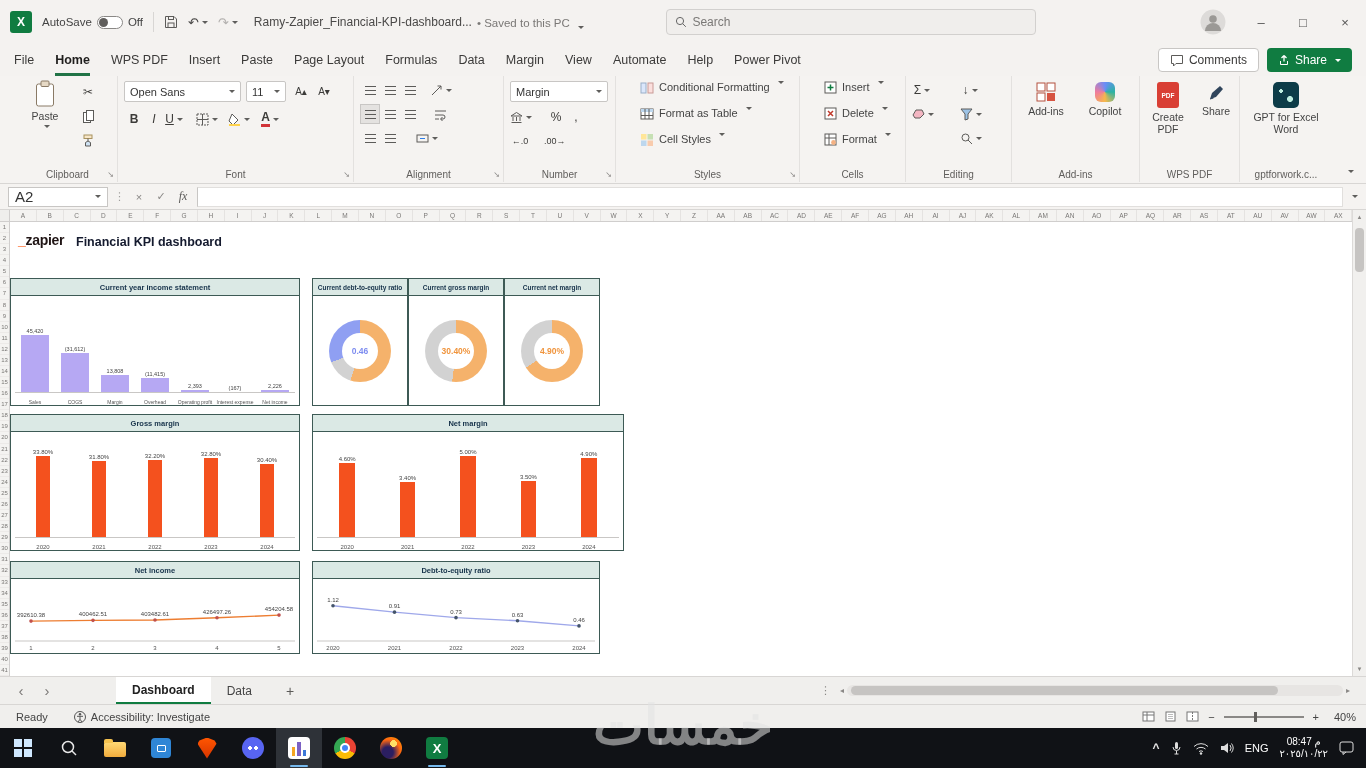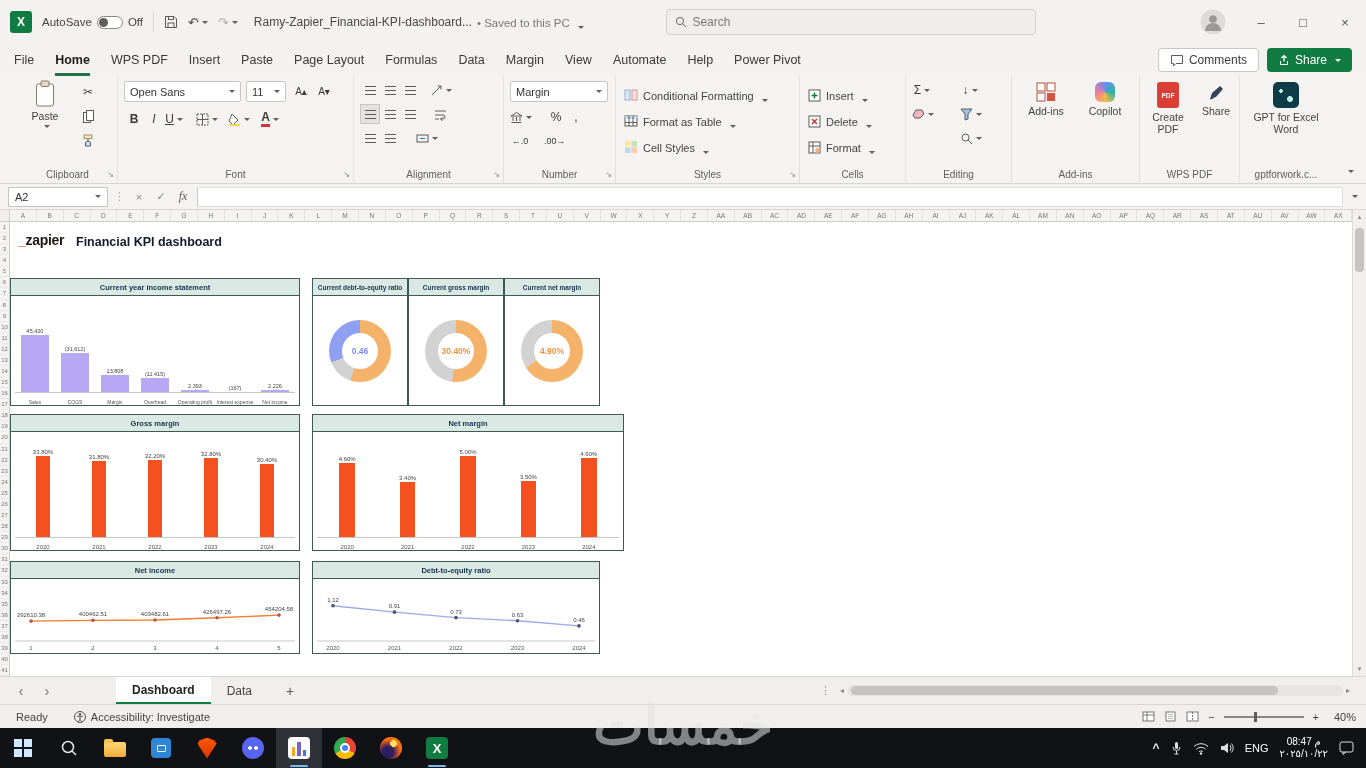--- a/index.html
+++ b/index.html
@@ -40,30 +40,30 @@
 .launcher{position:absolute;right:3px;bottom:3px;font-size:8px;color:#8a8886}
 .bigbtn{position:absolute;display:flex;flex-direction:column;align-items:center;justify-content:flex-start;gap:3px;font-size:10.5px;color:#444;text-align:center}
 .bigbtn .bl{line-height:1.15}
 .sbtn{position:absolute;min-width:20px;height:20px;display:flex;align-items:center;justify-content:center;font-size:12px;color:#3c3b39}
 .sbtn.bold{font-weight:bold}
 .sbtn.italic{font-style:italic}
 .sbtn.underline span{text-decoration:underline}
 .fc{font-weight:bold;border-bottom:3px solid #d13438;line-height:1.05}
 .combo{position:absolute;height:21px;background:#fff;border:1px solid #c8c6c4;border-radius:2px;display:flex;align-items:center;justify-content:space-between;padding:0 5px;font-size:11px;color:#333}
 .lns{display:inline-block;width:11px;height:9px;background:repeating-linear-gradient(to bottom,#5c5b59 0 1.3px,transparent 1.3px 3.8px)}
-.stylerow{position:absolute;left:8px;display:flex;align-items:flex-end;gap:5px;font-size:11px;color:#444;height:21px;white-space:nowrap}
+.stylerow{position:absolute;left:24px;display:flex;align-items:flex-start;gap:5px;font-size:11px;color:#444;height:21px;white-space:nowrap}
 .txticon{font-size:9px;color:#3c3b39;letter-spacing:0}
 .pdf-icon{width:22px;height:26px;background:#d93f35;color:#fff;font-size:6.5px;font-weight:bold;display:flex;align-items:center;justify-content:center;border-radius:3px}
 .copilot-icon{width:20px;height:20px;border-radius:6px;background:conic-gradient(#6a8df8,#2bb3a3,#f7b84b,#ef7b9d,#6a8df8)}
 .addins-big{width:20px;height:20px}
 .gpt-icon{width:26px;height:26px;border-radius:5px;background:radial-gradient(circle 2px at 8px 9px,#bfeee0 95%,transparent),radial-gradient(circle 3px at 17px 17px,#bfeee0 95%,transparent),#0d3c48}
 .ribbon-collapse{position:absolute;right:12px;bottom:5px}
 
 #formulabar{position:absolute;left:0;top:184px;width:100%;height:26px;background:#f5f3f1;border-bottom:1px solid #d8d6d4;display:flex;align-items:center;padding:0 8px;gap:6px}
-.namebox{width:100px;height:20px;background:#fff;border:1px solid #c8c6c4;display:flex;align-items:center;justify-content:space-between;padding:0 6px;font-size:11px;color:#333}
+.namebox{width:100px;height:20px;background:#fff;border:1px solid #c8c6c4;display:flex;align-items:center;justify-content:space-between;padding:0 6px;font-size:15px;color:#333}
 .fb-dots{color:#a09e9c;font-size:11px}
 .fb-ic{font-size:11px;color:#8a8886;width:16px;text-align:center}
 .fb-ic.fx{font-family:"Liberation Serif",serif;font-style:italic;color:#5c5b59;font-size:12px}
 .fb-input{flex:1;height:20px;background:#fff;border:1px solid #e1dfdd;border-left:1px solid #c8c6c4}
 
 #corner{position:absolute;left:0;top:210px;width:10px;height:12px;background:#efeeec;border-right:1px solid #d0cecd;border-bottom:1px solid #d0cecd}
 #colheads{position:absolute;left:10px;top:210px;width:1342px;height:12px;background:#f4f3f1;border-bottom:1px solid #d0cecd;display:flex}
 #colheads span{flex:1;font-size:6.5px;color:#7a7876;text-align:center;line-height:12px;border-right:1px solid #e5e3e1;overflow:hidden}
 #rowheads{position:absolute;left:0;top:222px;width:10px;height:454px;background:#f4f3f1;border-right:1px solid #d0cecd;display:flex;flex-direction:column}
 #rowheads span{flex:1;font-size:6px;color:#7a7876;text-align:center;border-bottom:1px solid #eceae8;overflow:hidden;line-height:11px}

